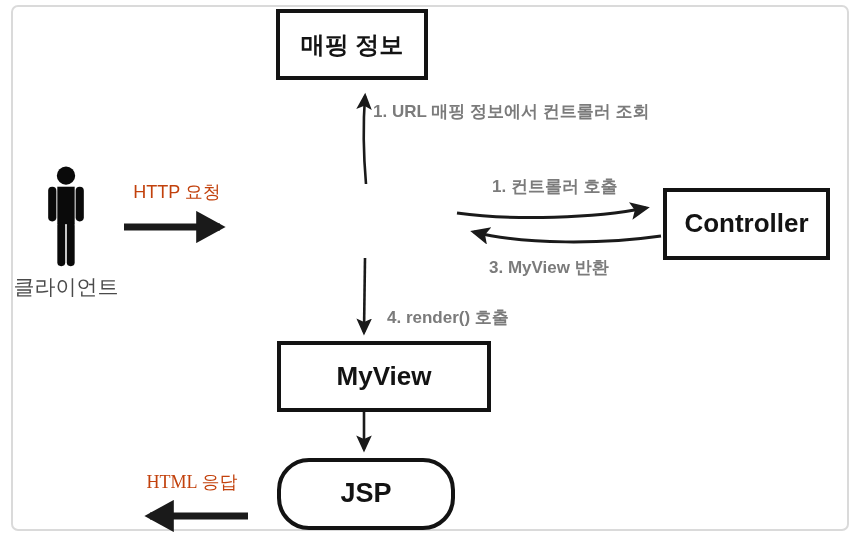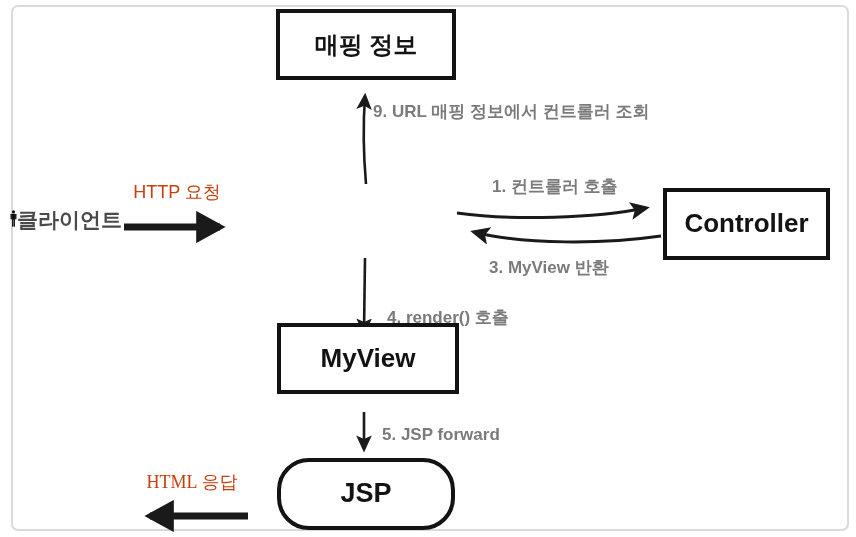--- a/index.html
+++ b/index.html
@@ -38,25 +38,25 @@
     align-items: center;
     justify-content: center;
     background: #ffffff;
     border: 4px solid #131313;
     box-sizing: border-box;
     color: #131313;
     font-weight: bold;
     text-align: center;
     line-height: 1.15;
   }
-  .node-mapping        { left: 276px; top: 9px;   width: 180px; height: 71px; font-size: 24px; }
+  .node-mapping        { left: 276px; top: 9px;   width: 152px; height: 71px; font-size: 24px; }
   .node-front-ctrl     { left: 274px; top: 183px; width: 181px; height: 76px; font-size: 25px; }
   .node-front-ctrl .inner { width: 135px; }
   .node-controller     { left: 663px; top: 188px; width: 167px; height: 72px; font-size: 26px; }
-  .node-myview         { left: 277px; top: 323px; width: 182px; height: 71px; font-size: 26px; }
+  .node-myview         { left: 277px; top: 341px; width: 214px; height: 71px; font-size: 26px; }
   .node-jsp            { left: 277px; top: 458px; width: 178px; height: 72px; font-size: 27px; border-radius: 32px; }
 
   .step-label {
     position: absolute;
     font-size: 17px;
     font-weight: bold;
     color: #7b7b7b;
     white-space: nowrap;
   }
   .step-1 { left: 373px; top: 100px; }
@@ -75,23 +75,22 @@
   }
   .flow-http { left: 124px; top: 180px; width: 106px; }
   .flow-html { left: 134px; top: 470px; width: 116px; font-family: Liberation Serif, serif; }
 
   .actor {
     position: absolute;
     left: 10px;
     top: 166px;
     width: 112px;
     display: flex;
-    flex-direction: row;
+    flex-direction: column;
     align-items: center;
-    font-weight: bold;
   }
   .actor-figure { width: 44px; height: 106px; }
   .actor-label {
     margin-top: 1px;
     font-size: 21px;
     color: #4a4a4a;
     white-space: nowrap;
   }
 </style>
 </head>
@@ -153,19 +152,18 @@
         <rect x="13" y="58" width="8.2" height="46" rx="4"></rect>
         <rect x="22.8" y="58" width="8.2" height="46" rx="4"></rect>
       </g>
     </svg>
     <div class="actor-label">클라이언트</div>
   </div>
 
   <div class="flow-label flow-http">HTTP 요청</div>
   <div class="flow-label flow-html">HTML 응답</div>
 
-  <div class="step-label step-1">9. URL 매핑 정보에서 컨트롤러 조회</div>
+  <div class="step-label step-1">1. URL 매핑 정보에서 컨트롤러 조회</div>
   <div class="step-label step-2">1. 컨트롤러 호출</div>
   <div class="step-label step-3">3. MyView 반환</div>
   <div class="step-label step-4">4. render() 호출</div>
-  <div class="step-label step-5">5. JSP forward</div>
 
 </div>
 
 </body></html>

